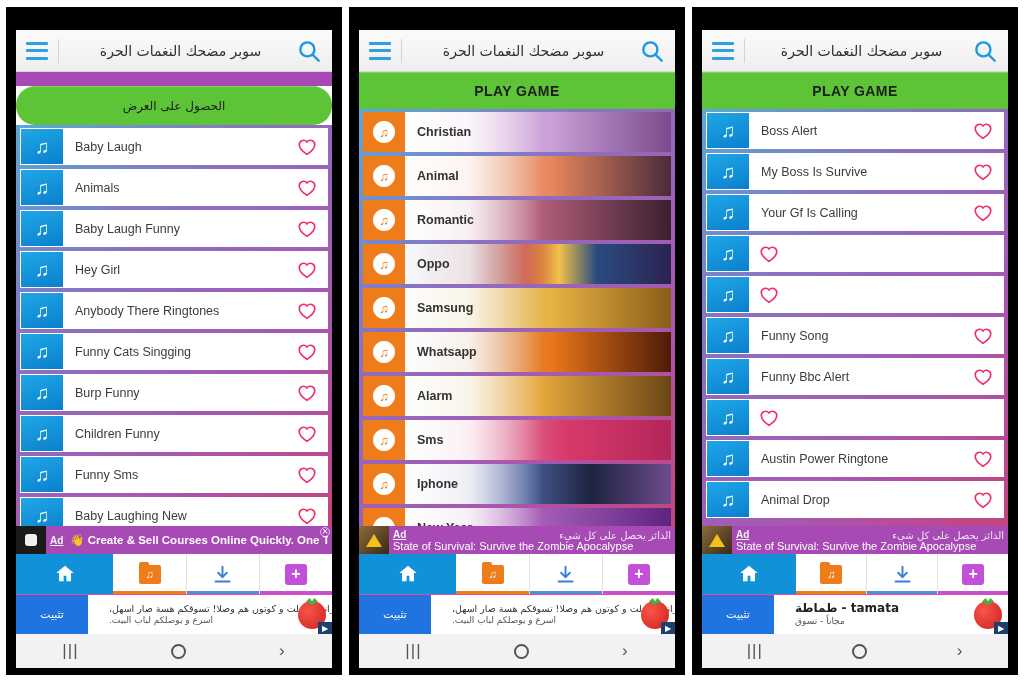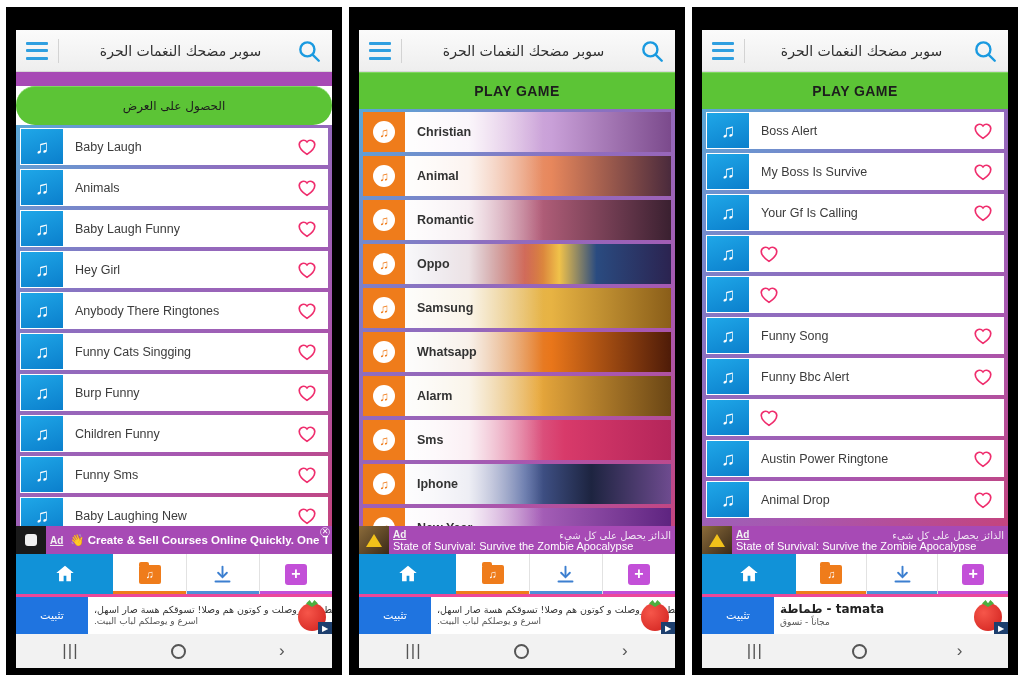--- a/index.html
+++ b/index.html
@@ -237,23 +237,24 @@
     display:flex; align-items:center; justify-content:center; color:#fff;
     font-size:16px; line-height:1; font-weight:bold;
   }
 
   
   .sponsor {
     flex: 0 0 auto;
     height: 40px;
     display: flex;
     background: #ffffff;
-    border-top: 3px solid #ec4899;
+    border-top: 1px solid #ec4899;
     position: relative;
     overflow: hidden;
+    gap: 15px;
   }
   .sponsor-btn {
     width: 72px;
     background: #1f74e0;
     color: #ffffff;
     display:flex; align-items:center; justify-content:center;
     font-size: 11px;
     direction: rtl;
     font-family:"DejaVu Sans", sans-serif;
     flex:0 0 auto;

